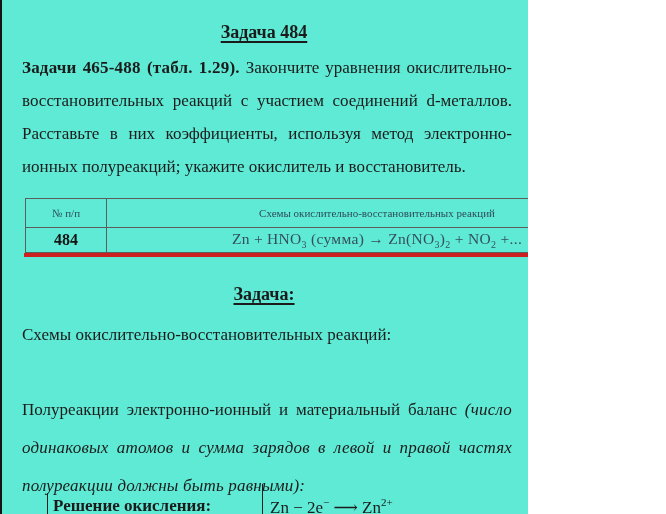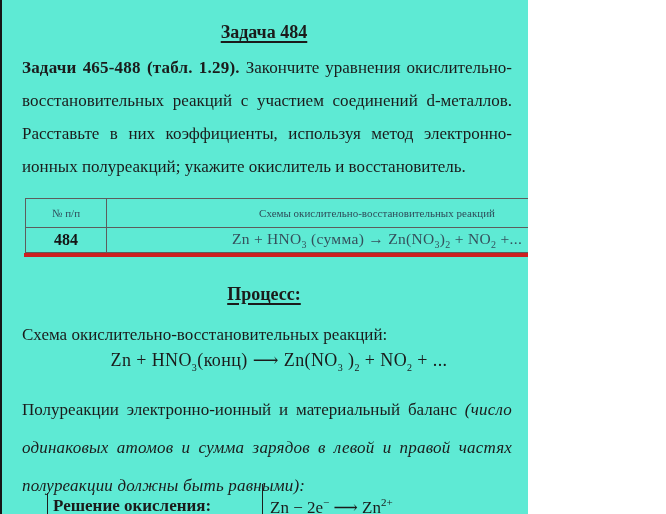--- a/index.html
+++ b/index.html
@@ -149,25 +149,24 @@
     </tr>
     <tr>
       <td class="c1 num">484</td>
       <td class="c2 eq"><span>Zn + HNO</span><sub>3</sub><span> (сумма) → Zn(NO</span><sub>3</sub><span>)</span><sub>2</sub><span> + NO</span><sub>2</sub><span> +...</span></td>
     </tr>
   </tbody>
     </table>
 
   <div class="red-line"></div>
 
-  <h2 class="solution-h"><span class="u">Процесс:</span></h2>
+  <h2 class="solution-h"><span class="u">Задача:</span></h2>
 
-  <p class="para scheme-label">Схема окислительно-восстановительных реакций:</p>
+  <p class="para scheme-label">Схемы окислительно-восстановительных реакций:</p>
 
-  <div class="equation"><span>Zn + HNO</span><sub>3</sub><span>(конц) </span><span>⟶</span><span> Zn</span><span>(</span><span>NO</span><sub>3</sub><span> )</span><sub>2</sub><span> + NO</span><sub>2</sub><span> + ...</span></div>
 
   <p class="para balance"><span>Полуреакции электронно-ионный и материальный баланс </span><i>(число одинаковых атомов и сумма зарядов в левой и правой частях полуреакции должны быть равными):</i></p>
 
   <div class="ox-seg ox-label bar-left"><span>Решение окисления:</span></div>
 
   <div class="ox-seg ox-eq bar-left"><span>Zn − 2e</span><sup>−</sup><span> ⟶ Zn</span><sup>2+</sup></div>
 
   <div class="ox-seg ox-n bar-left"><span>2</span></div>
 
   <div class="ox-seg ox-n-bar2 bar-left"></div>

